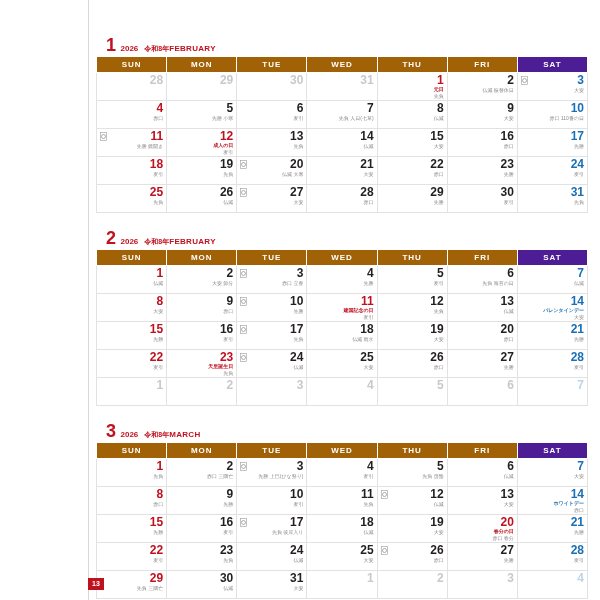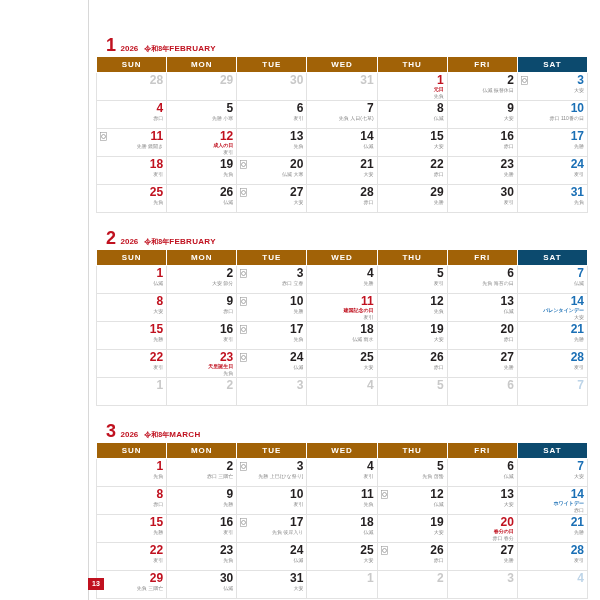--- a/index.html
+++ b/index.html
@@ -36,21 +36,21 @@
   .m-wa{color:#c0111f;font-size:7px;font-weight:bold;margin-left:3px;}
   .yearline{display:flex;align-items:center;gap:3px;}
 
   table.cal{
     border-collapse:collapse;width:492px;table-layout:fixed;
   }
   table.cal th{
     height:13px;font-size:8px;font-weight:bold;color:#ffffff;background:#a16207;
     border:1px solid #ffffff;letter-spacing:1px;
   }
-  table.cal th.sat{background:#0c4a6e;}
+  table.cal th.sat{background:#4c1d95;}
   table.cal td{
     border:1px solid #e2e2e2;height:26px;vertical-align:top;
     padding:1px 3px 0 3px;position:relative;background:#ffffff;
   }
   td.sun{background:#fdf1f0;}
   td.sat{background:#eff5fb;}
   td.hol{background:#fdf1f0;}
   td.gray{background:#f4f4f4;}
   .dnum{
     font-size:12px;font-weight:bold;line-height:12px;text-align:right;

